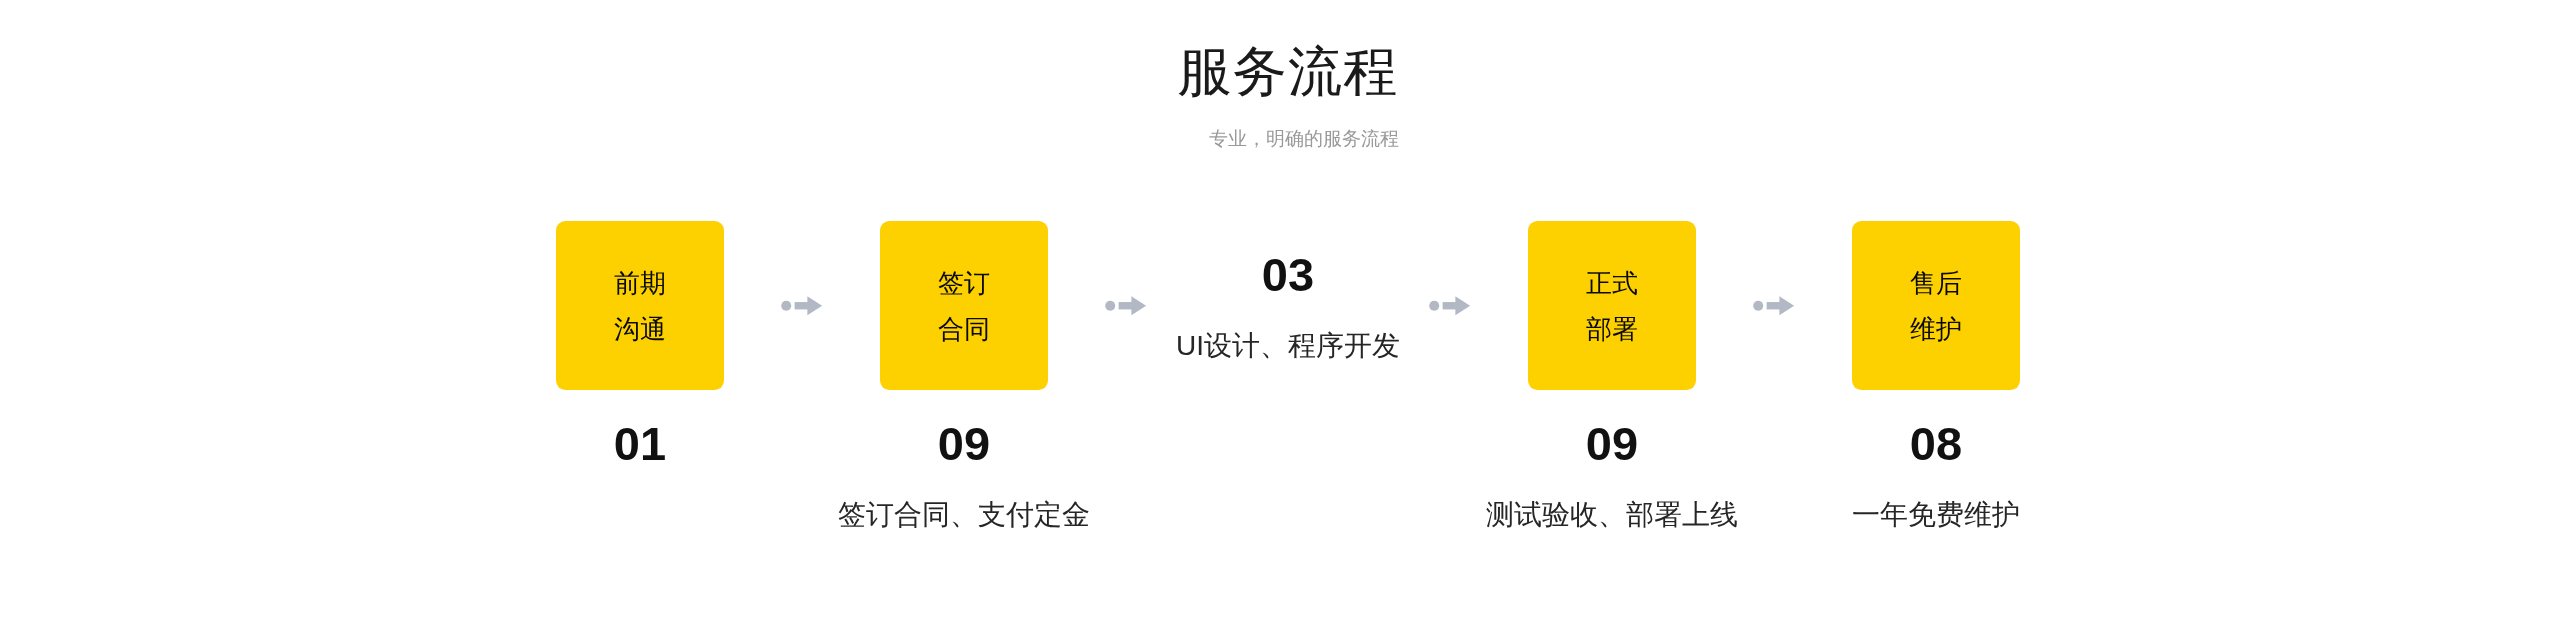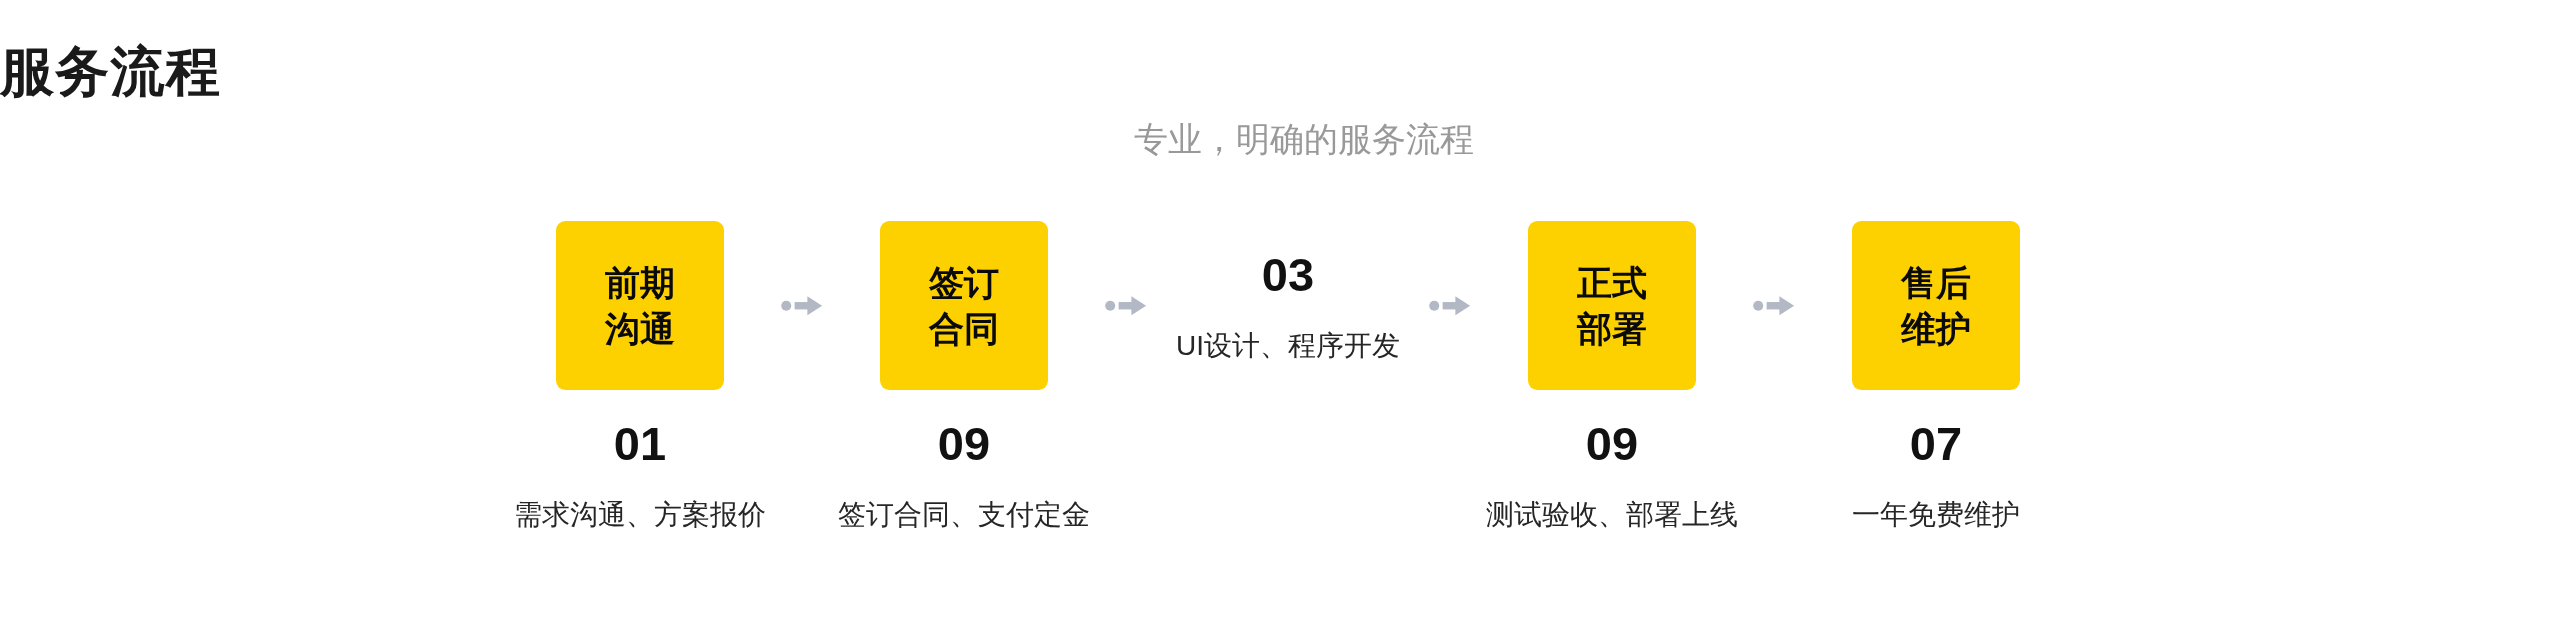--- a/index.html
+++ b/index.html
@@ -20,30 +20,31 @@
     --desc-color: #262626;
     --cardtext-color: #0a0a0a;
   }
   .section {
     width: 100%;
     padding-top: 39px;
     box-sizing: border-box;
   }
   .section-title {
     margin: 0;
+    text-align: center;
     font-size: 54px;
     line-height: 64px;
-    font-weight: 700;
+    font-weight: 400;
     color: var(--title-color);
     letter-spacing: 1.3px;
   }
   .section-subtitle {
     margin: 20px 0 0 0;
     text-align: center;
-    font-size: 34px;
+    font-size: 19px;
     line-height: 32px;
     font-weight: 400;
     color: var(--subtitle-color);
     padding-left: 32px;
   }
   .steps-row {
     margin-top: 66px;
     display: flex;
     justify-content: center;
     align-items: flex-start;
@@ -59,23 +60,23 @@
     width: 168px;
     height: 169px;
     background: var(--card-color);
     border-radius: 9.4px;
     display: flex;
     flex-direction: column;
     align-items: center;
     justify-content: center;
   }
   .card-line {
-    font-size: 35px;
+    font-size: 26px;
     line-height: 46px;
-    font-weight: 700;
+    font-weight: 400;
     color: var(--cardtext-color);
     white-space: nowrap;
   }
   .step-number {
     margin-top: 30px;
     font-size: 47px;
     line-height: 48px;
     font-weight: 600;
     color: var(--number-color);
     white-space: nowrap;
@@ -109,21 +110,20 @@
   <p class="section-subtitle">专业，明确的服务流程</p>
 
   <div class="steps-row">
 
     <div class="step">
       <div class="step-card">
         <span class="card-line">前期</span>
         <span class="card-line">沟通</span>
       </div>
       <div class="step-number">01</div>
-      <div class="step-description">需求沟通、方案报价</div>
     </div>
 
     <div class="connector">
       <svg width="42" height="25.5" viewBox="0 0 62 38">
         <circle cx="7.5" cy="19" r="7.5"></circle>
         <rect x="20" y="13.5" width="21" height="11"></rect>
         <polygon points="39,5 61,19 39,33"></polygon>
       </svg>
     </div>
 
@@ -172,19 +172,19 @@
         <rect x="20" y="13.5" width="21" height="11"></rect>
         <polygon points="39,5 61,19 39,33"></polygon>
       </svg>
     </div>
 
     <div class="step">
       <div class="step-card">
         <span class="card-line">售后</span>
         <span class="card-line">维护</span>
       </div>
-      <div class="step-number">07</div>
+      <div class="step-number">08</div>
       <div class="step-description">一年免费维护</div>
     </div>
 
   </div>
 </div>
 
 
 </body></html>

